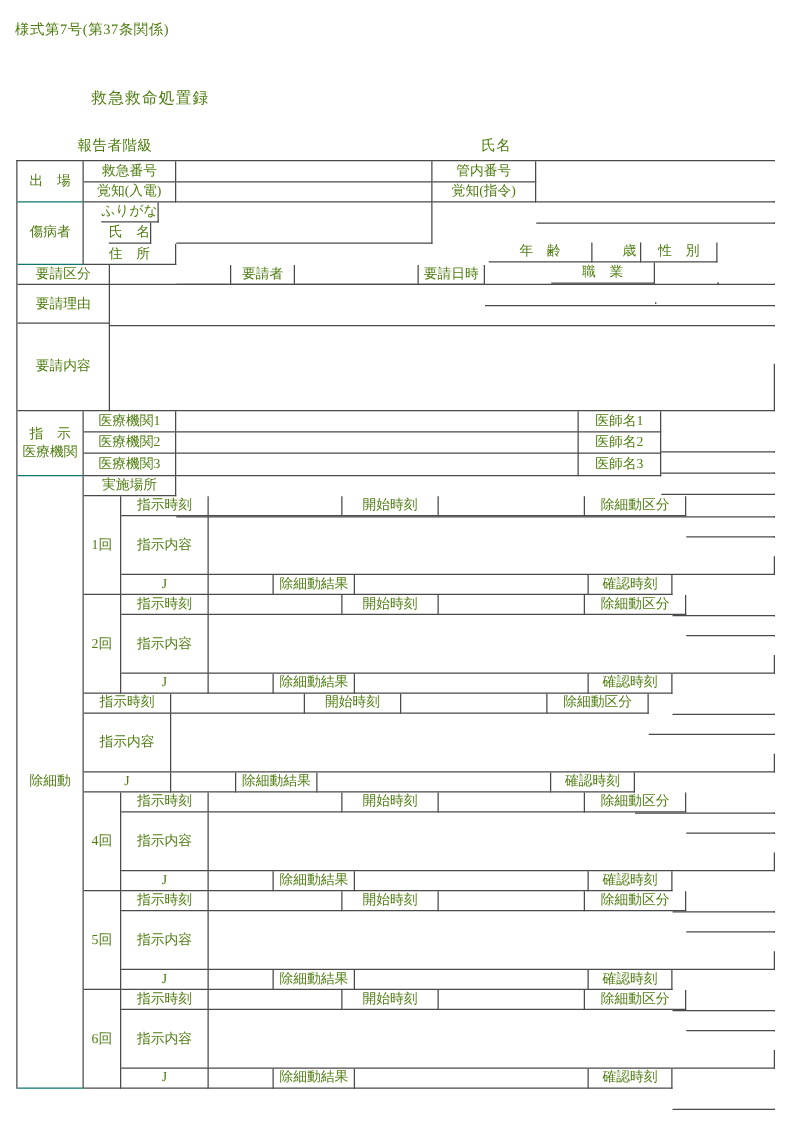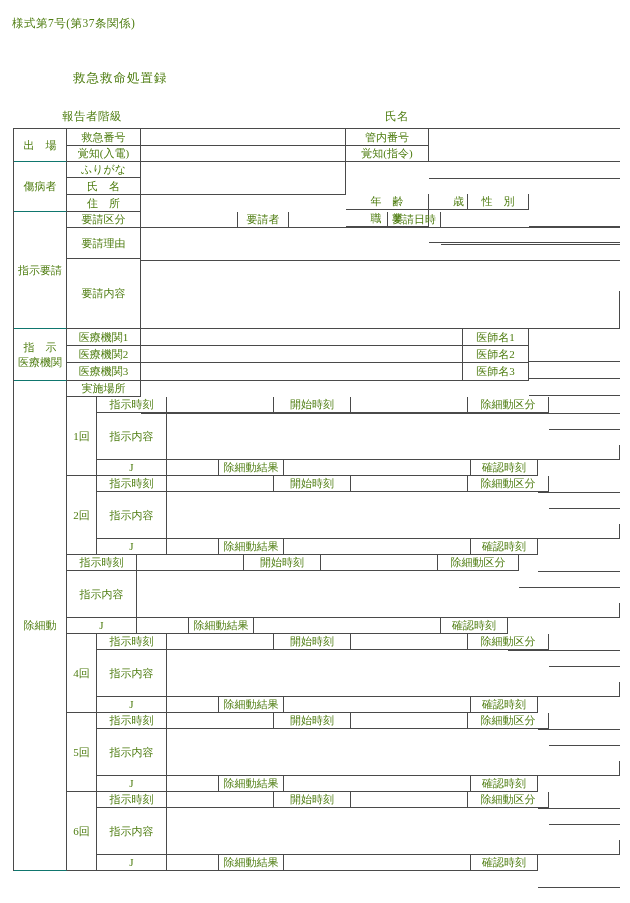--- a/index.html
+++ b/index.html
@@ -9,21 +9,21 @@
   .title{position:absolute;left:73px;top:70px;font-size:12.5px;letter-spacing:1px;}
   .reporter{position:absolute;left:62px;top:109px;font-size:11.5px;letter-spacing:.5px;}
   .name-l{position:absolute;left:385px;top:109px;font-size:11.5px;letter-spacing:.5px;}
   .tbl{position:absolute;left:13px;top:128px;width:607px;box-sizing:border-box;
        border-top:1px solid #4a4a4a;border-left:1px solid #4a4a4a;font-size:11px;line-height:1;}
   .sec{display:flex;}
   .g{width:53px;box-sizing:border-box;border-right:1px solid #4a4a4a;border-bottom:1px solid #0f766e;
      display:flex;flex-direction:column;align-items:center;justify-content:center;text-align:center;row-gap:4px;}
   .sc{flex:1;display:flex;flex-direction:column;min-width:0;}
   .r{display:flex;}
-  .col{display:flex;flex-direction:column;box-sizing:border-box;}
+  .col{display:flex;flex-direction:column;box-sizing:border-box;align-items:center;}
   .c{box-sizing:border-box;border-right:1px solid #4a4a4a;border-bottom:1px solid #4a4a4a;
      display:flex;align-items:center;justify-content:center;white-space:nowrap;overflow:hidden;}
   .f1{flex:1;margin-top:32px;}
   .unit{justify-content:flex-end;padding-right:3px;}
   .h16{height:16px}.h17{height:17px}.h18{height:18px}.h31{height:31px}.h33{height:33px}
   .h47{height:47px}.h70{height:70px}
   .w30{width:30px}.w39{width:39px}.w51{width:51px}.w52{width:52px}.w53{width:53px}
   .w61{width:61px}.w65{width:65px}.w66{width:66px}.w67{width:67px}.w70{width:70px}
   .w74{width:74px}.w77{width:77px}.w81{width:81px}.w83{width:83px}.w97{width:97px}
   .w99{width:99px}.w107{width:107px}.w117{width:117px}.w187{width:187px}.w205{width:205px}.w322{width:322px}
@@ -84,21 +84,20 @@
           </div>
         </div>
         <div class="r h17">
           <div class="c w74">住　所</div>
           <div class="c f1"></div>
         </div>
       </div>
     </div>
 
     <div class="sec">
-      <div class="g">指示要請</div>
       <div class="sc">
         <div class="r h16">
           <div class="c w74">要請区分</div>
           <div class="c w97"></div>
           <div class="c w51">要請者</div>
           <div class="c w99"></div>
           <div class="c w53">要請日時</div>
           <div class="c f1"></div>
         </div>
         <div class="r h31">

